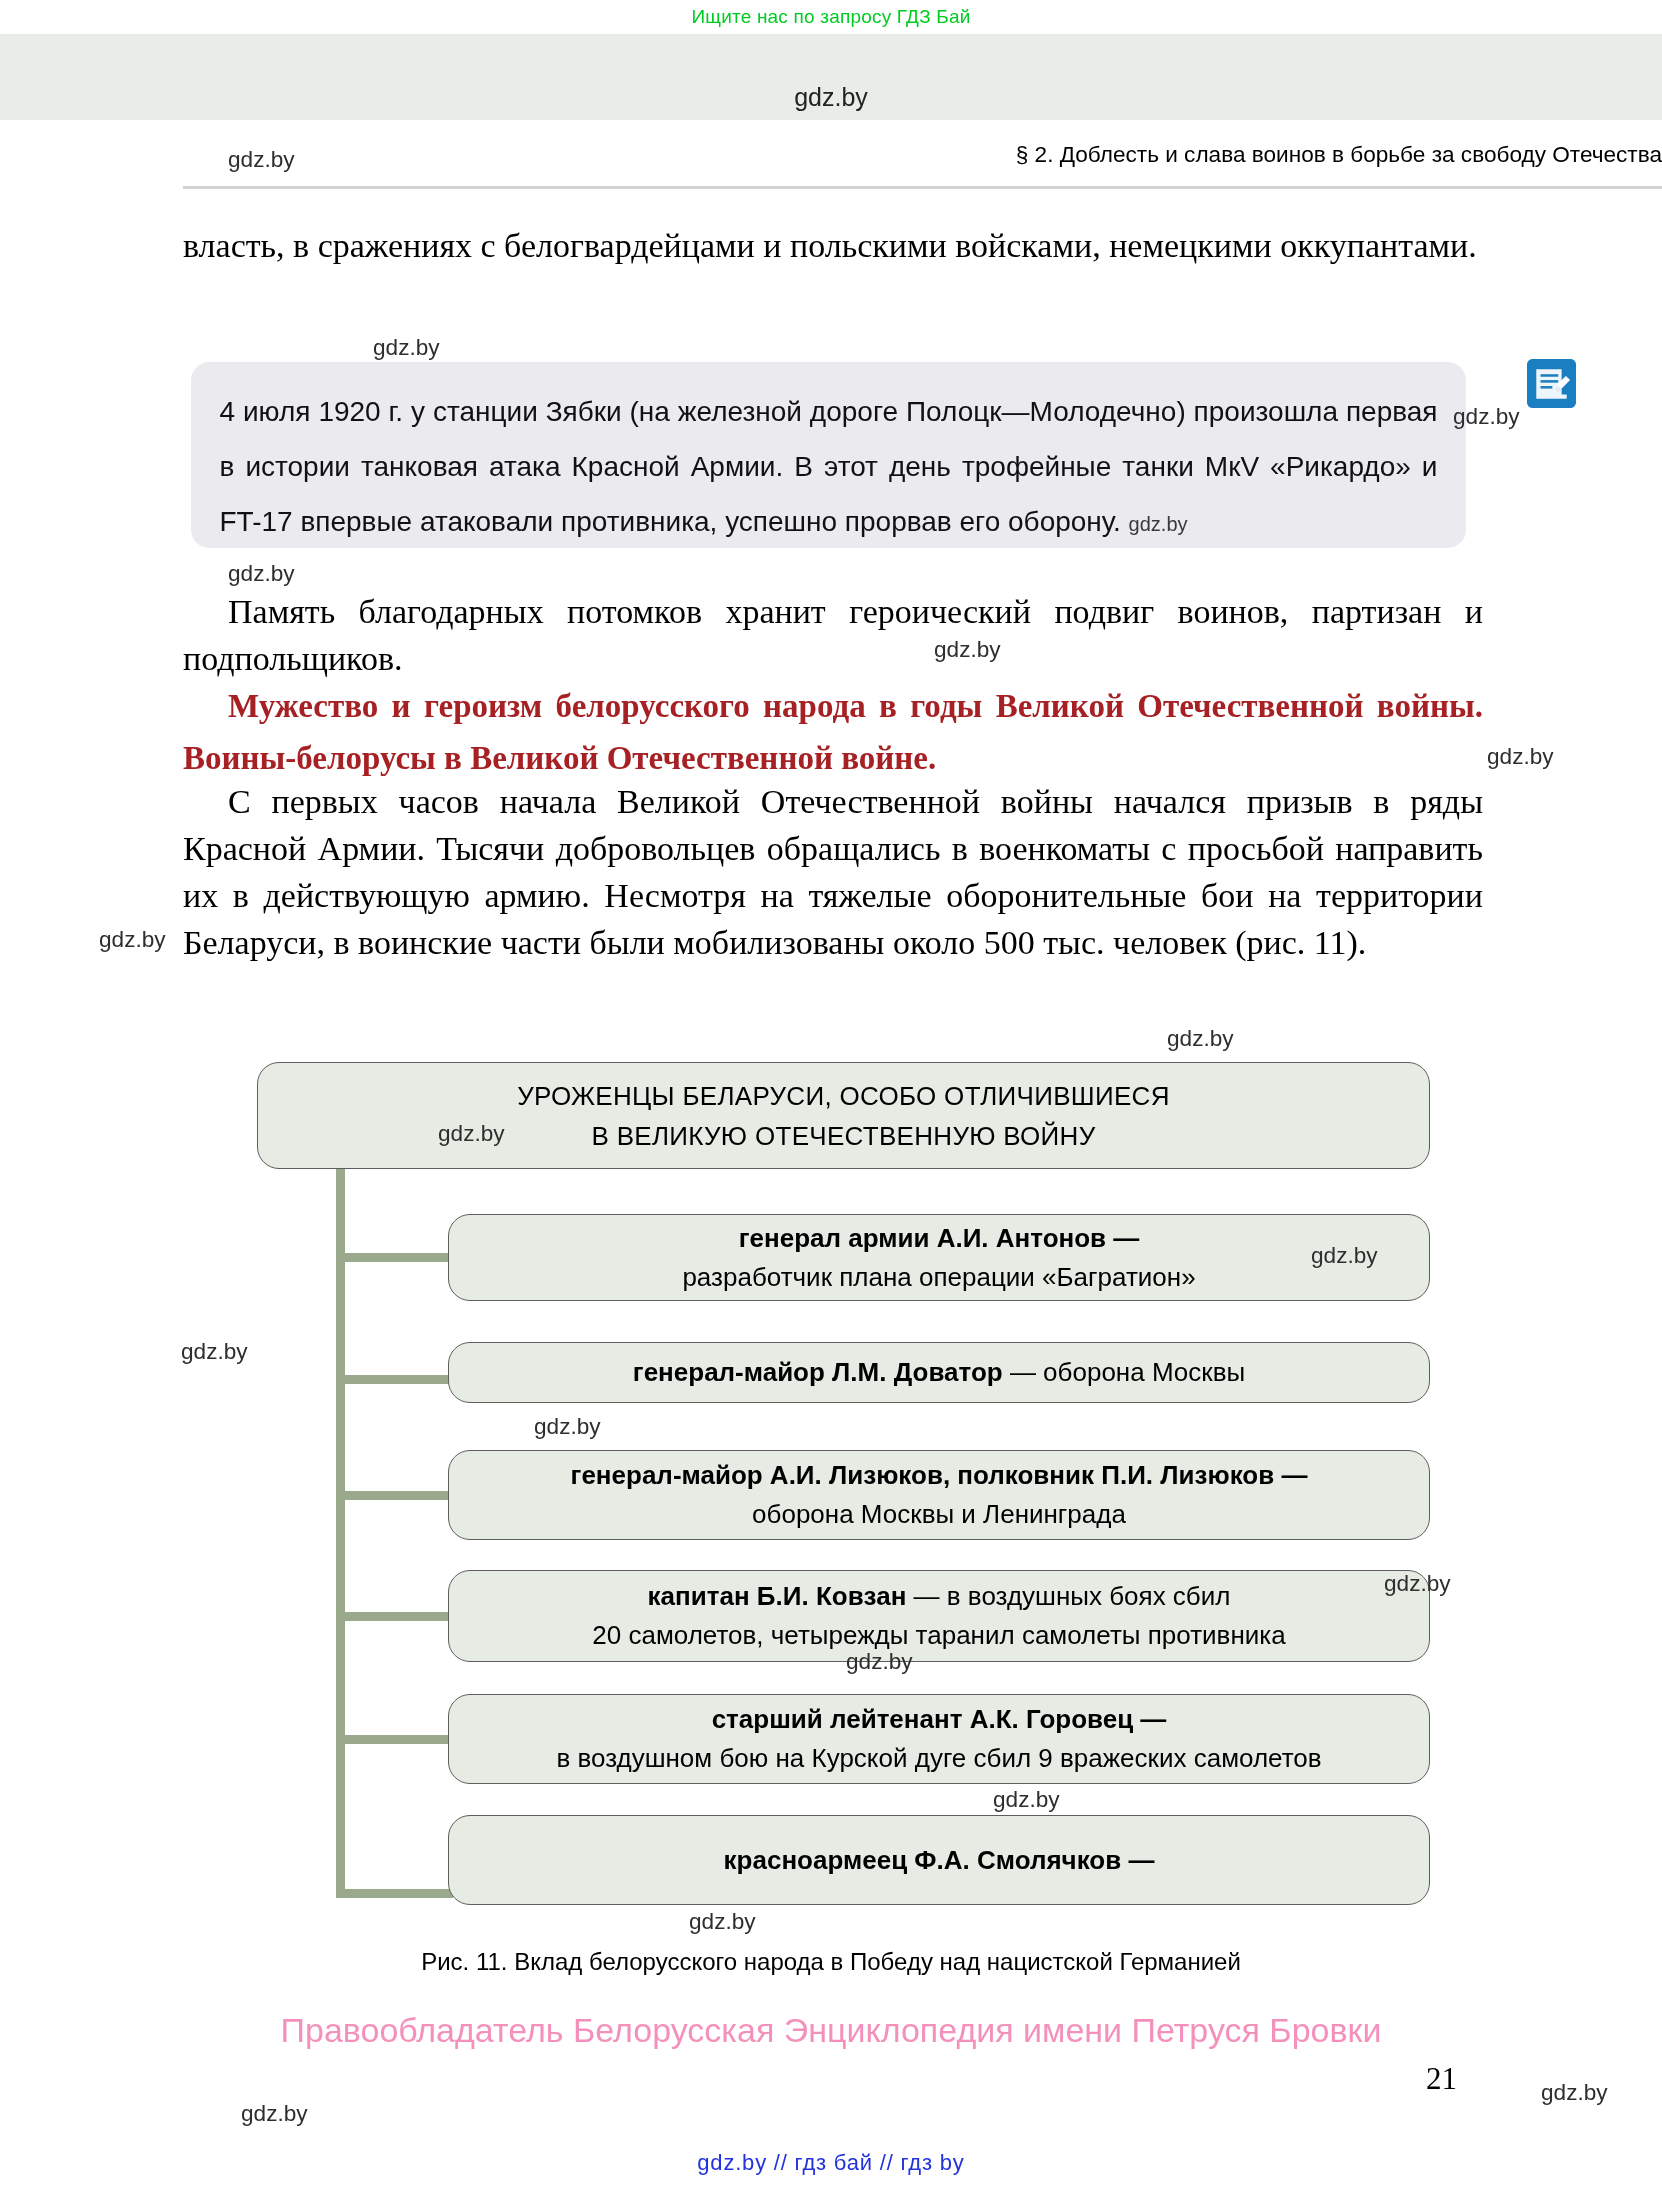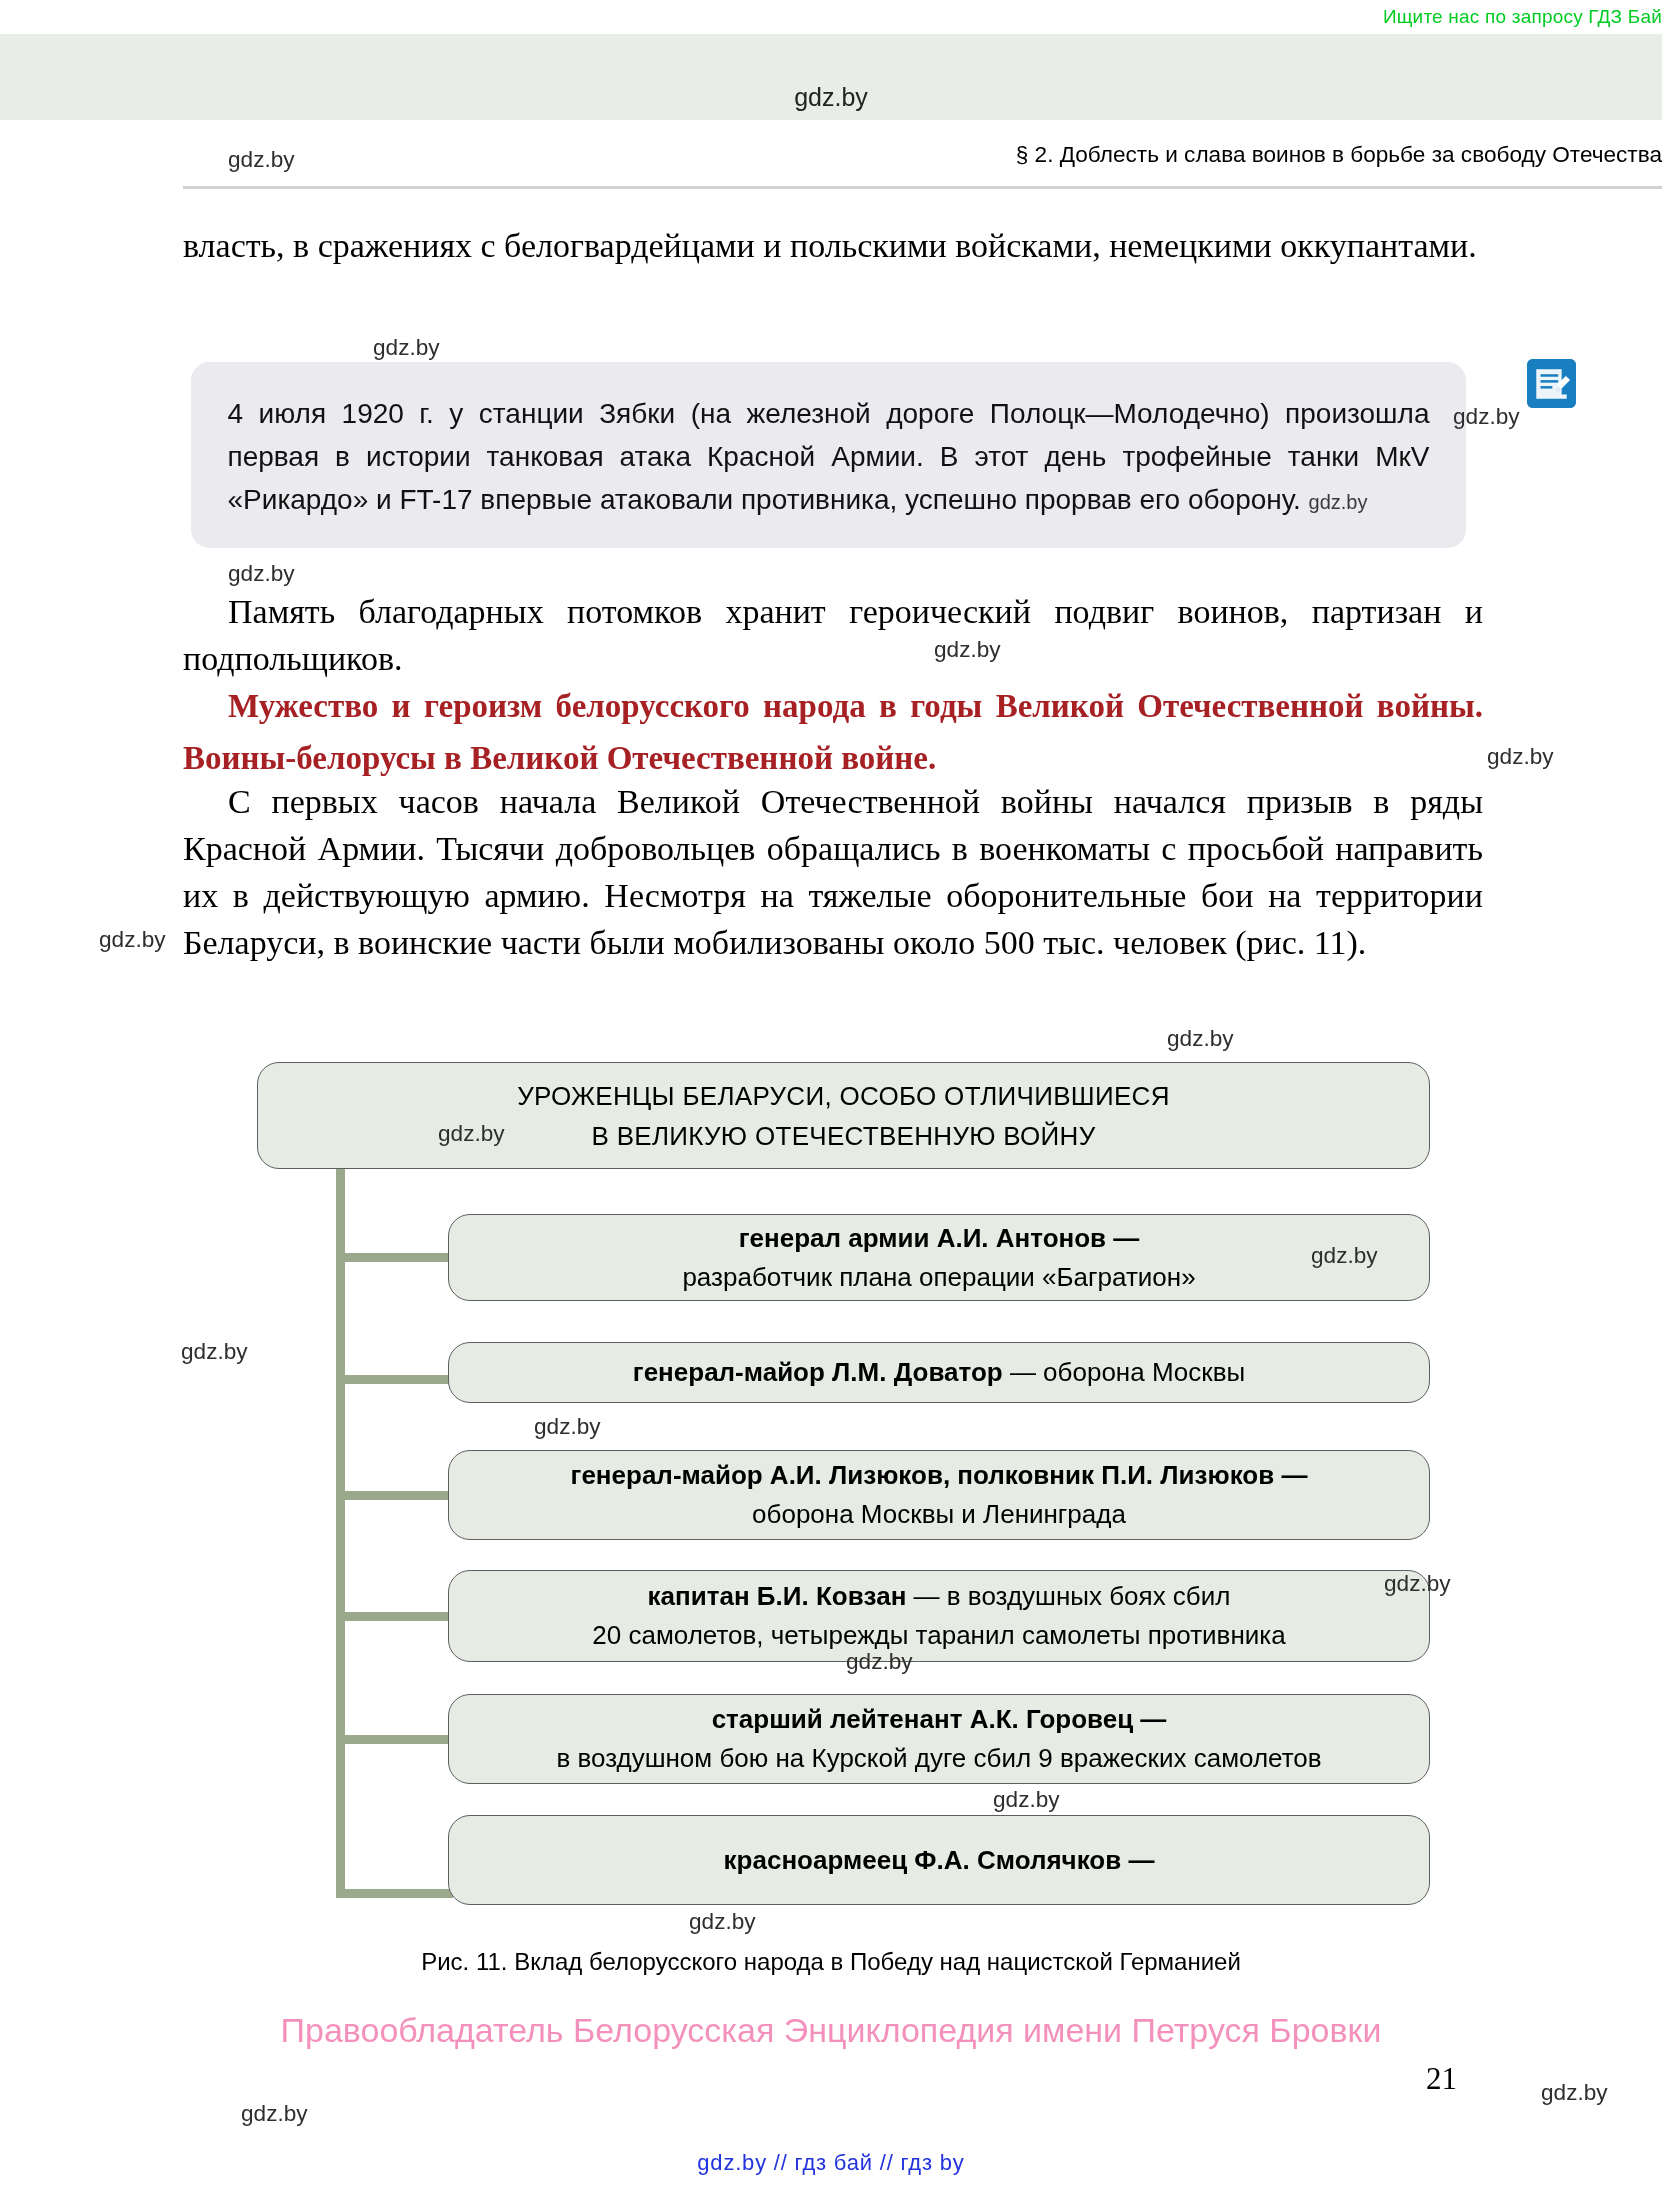--- a/index.html
+++ b/index.html
@@ -17,21 +17,21 @@
   .page {
     position: absolute;
     inset: 0;
   }
 
   
   .promo-bar {
     position: absolute;
     top: 0; left: 0; right: 0;
     height: 34px;
-    text-align: right;
+    text-align: center;
     color: #00cc22;
     font-family: "Liberation Sans", sans-serif;
     font-size: 19px;
     letter-spacing: 0.2px;
     line-height: 34px;
     white-space: nowrap;
   }
 
   
   .header-band {
@@ -110,24 +110,24 @@
     top: 362px;
     left: 191px;
     width: 1275px;
     height: 186px;
     background: #eaeaef;
     border-radius: 18.4px;
     box-sizing: border-box;
     padding: 22px 28.5px 0 28.5px;
   }
   .callout p {
-    margin: 8px;
+    margin: 0;
     font-family: "Liberation Sans", sans-serif;
     font-size: 28px;
-    line-height: 43px;
+    line-height: 55px;
     color: #111;
     text-align: justify;
   }
   .callout .wm-inline {
     font-size: 20px;
     color: #3a3a3a;
     font-family: "Liberation Sans", sans-serif;
   }
 
   

